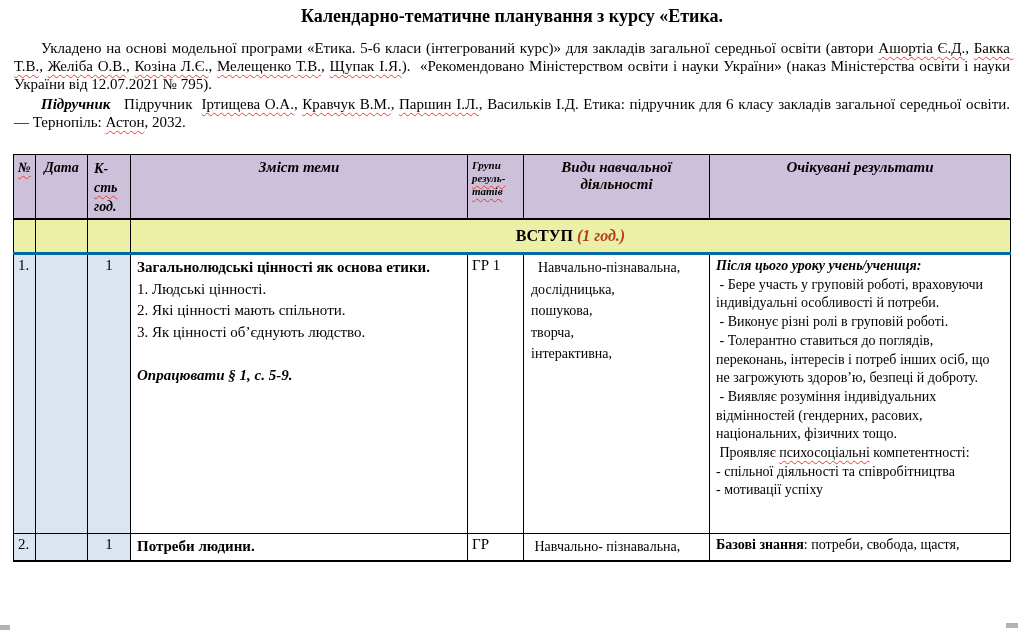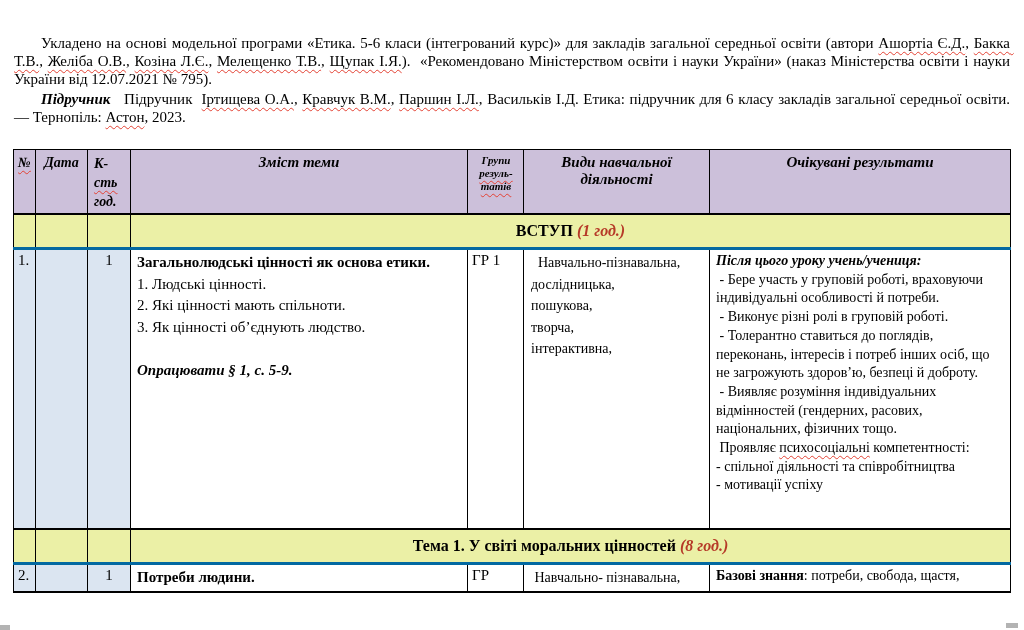--- a/index.html
+++ b/index.html
@@ -8,37 +8,37 @@
     font-family:"Liberation Serif", serif;color:#000;position:relative;
   }
   .title{
     text-align:center;font-weight:bold;font-size:18px;line-height:21px;
     padding-top:6px;
   }
   .para{
     margin:0 14px;font-size:15px;line-height:18px;text-align:justify;
     text-indent:27px;white-space:pre-wrap;
   }
-  .p1{margin-top:28px;}
+  .p1{margin-top:12px;}
   .p2{margin-top:2px;}
   table{
     border-collapse:collapse;table-layout:fixed;width:998px;
     margin:23px 0 0 13px;
   }
   td{
     border:1px solid #000;vertical-align:top;padding:2px 3px;overflow:hidden;
   }
   
   .hdr td{
     background:var(--purple);font-weight:bold;font-style:italic;
     text-align:center;font-size:15px;line-height:17px;padding-top:4px;height:56px;
   }
   .hdr .h-num,.hdr .h-date{font-size:14px;}
   .hdr .h-qty{font-size:14px;text-align:left;padding-left:6px;white-space:pre-wrap;line-height:19px;}
-  .hdr .h-grp{font-size:11px;line-height:13px;text-align:center;padding-left:4px;}
+  .hdr .h-grp{font-size:11px;line-height:13px;text-align:left;padding-left:4px;}
   
   .section td{
     background:var(--yellow);border-top:2px solid #000;border-bottom:3px solid #0369a1;
     height:28px;
   }
   .section .sec-label{
     text-align:center;font-weight:bold;font-size:16px;font-style:normal;
     line-height:28px;vertical-align:middle;
   }
   
@@ -65,24 +65,25 @@
   }
   
   .edge-mark{position:absolute;background:#b3b3b3;height:5px;}
   .edge-left{left:0;bottom:0;width:10px;}
   .edge-right{right:6px;bottom:2px;width:12px;}
 </style>
 </head>
 <body style="--purple: #ccc0da; --yellow: #ebf0a6; --blue: #dbe5f1; --red: #b63a28; --sqred: #e34234;">
 
 <div class="title">
+  <div>Календарно-тематичне планування з курсу «Етика.</div>
 </div>
 
 <p class="para p1"><span>Укладено на основі модельної програми «Етика. 5-6 класи (інтегрований курс)» для закладів загальної середньої освіти (автори </span><span class="sq">Ашортіа Є.Д.</span><span>, </span><span class="sq">Бакка Т.В.</span><span>, </span><span class="sq">Желіба О.В.</span><span>, </span><span class="sq">Козіна Л.Є.</span><span>, </span><span class="sq">Мелещенко Т.В.</span><span>, </span><span class="sq">Щупак І.Я.</span><span>).  «Рекомендовано Міністерством освіти і науки України» (наказ Міністерства освіти і науки України від 12.07.2021 № 795).</span></p>
-<p class="para p2"><span class="b i">Підручник</span><span>   Підручник  </span><span class="sq">Іртищева О.А.</span><span>, </span><span class="sq">Кравчук В.М.</span><span>, </span><span class="sq">Паршин І.Л.</span><span>, Васильків І.Д. Етика: підручник для 6 класу закладів загальної середньої освіти. — Тернопіль: </span><span class="sq">Астон</span><span>, 2023.</span></p>
+<p class="para p2"><span class="b i">Підручник</span><span>   Підручник  </span><span class="sq">Іртищева О.А.</span><span>, </span><span class="sq">Кравчук В.М.</span><span>, </span><span class="sq">Паршин І.Л.</span><span>, Васильків І.Д. Етика: підручник для 6 класу закладів загальної середньої освіти. — Тернопіль: </span><span class="sq">Астон</span><span>, 2032.</span></p>
 
 <table>
   <colgroup>
     <col style="width:22px">
       <col style="width:52px">
       <col style="width:43px">
     <col style="width:337px">
       <col style="width:56px">
       <col style="width:186px">
       <col>
@@ -127,26 +128,20 @@
     <td class="c-res"><span class="b i">Після цього уроку учень/учениця:</span><span>
  - Бере участь у груповій роботі, враховуючи індивідуальні особливості й потреби.
  - Виконує різні ролі в груповій роботі.
  - Толерантно ставиться до поглядів, переконань, інтересів і потреб інших осіб, що не загрожують здоров’ю, безпеці й доброту.
  - Виявляє розуміння індивідуальних відмінностей (гендерних, расових, національних, фізичних тощо.
  Проявляє </span><span class="sq">психосоціальні</span><span> компетентності:
 - спільної діяльності та співробітництва
 - мотивації успіху</span></td>
   </tr>
 
-  <tr class="section">
-    <td></td>
-    <td></td>
-    <td></td>
-    <td class="sec-label" colspan="4"><span class="b">Тема 1. У світі моральних цінностей </span><span class="b i red">(8 год.)</span></td>
-  </tr>
 
   <tr class="r2">
     <td class="blue c-num">2.</td>
     <td class="blue"></td>
     <td class="blue c-hours">1</td>
     <td class="c-topic"><span class="b">Потреби людини.</span></td>
     <td class="c-grp">ГР</td>
     <td class="c-act"><span> Навчально- пізнавальна,</span></td>
     <td class="c-res"><span class="b">Базові знання</span><span>: потреби, свобода, щастя,</span></td>
   </tr>

